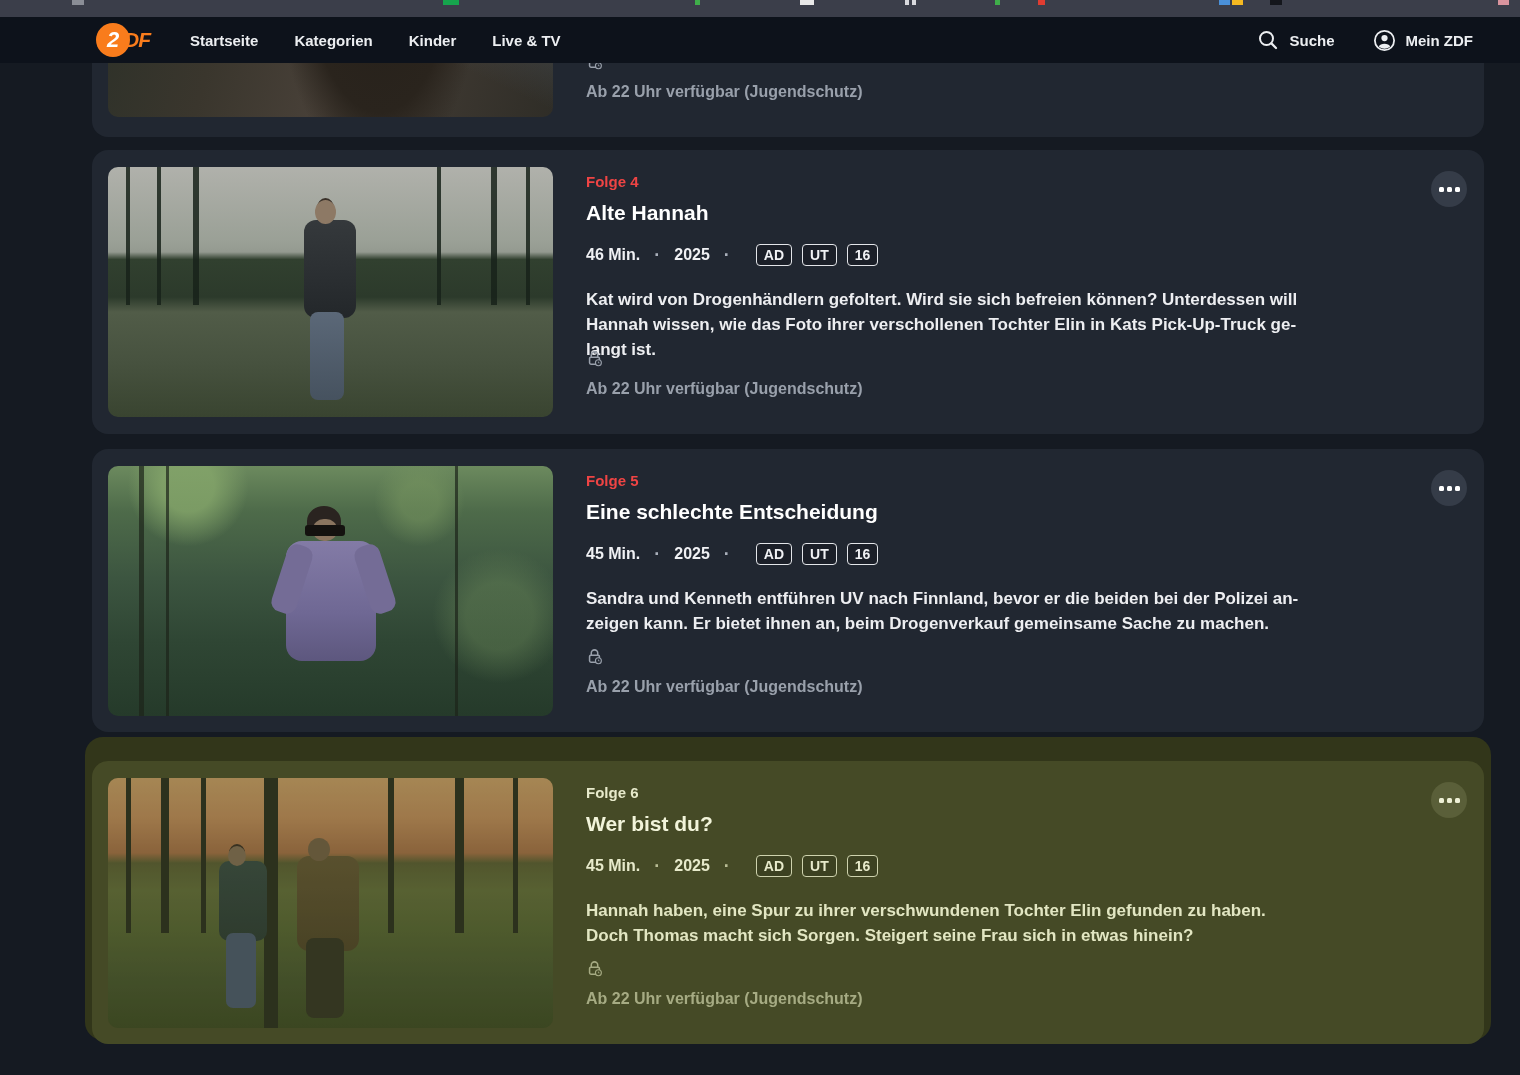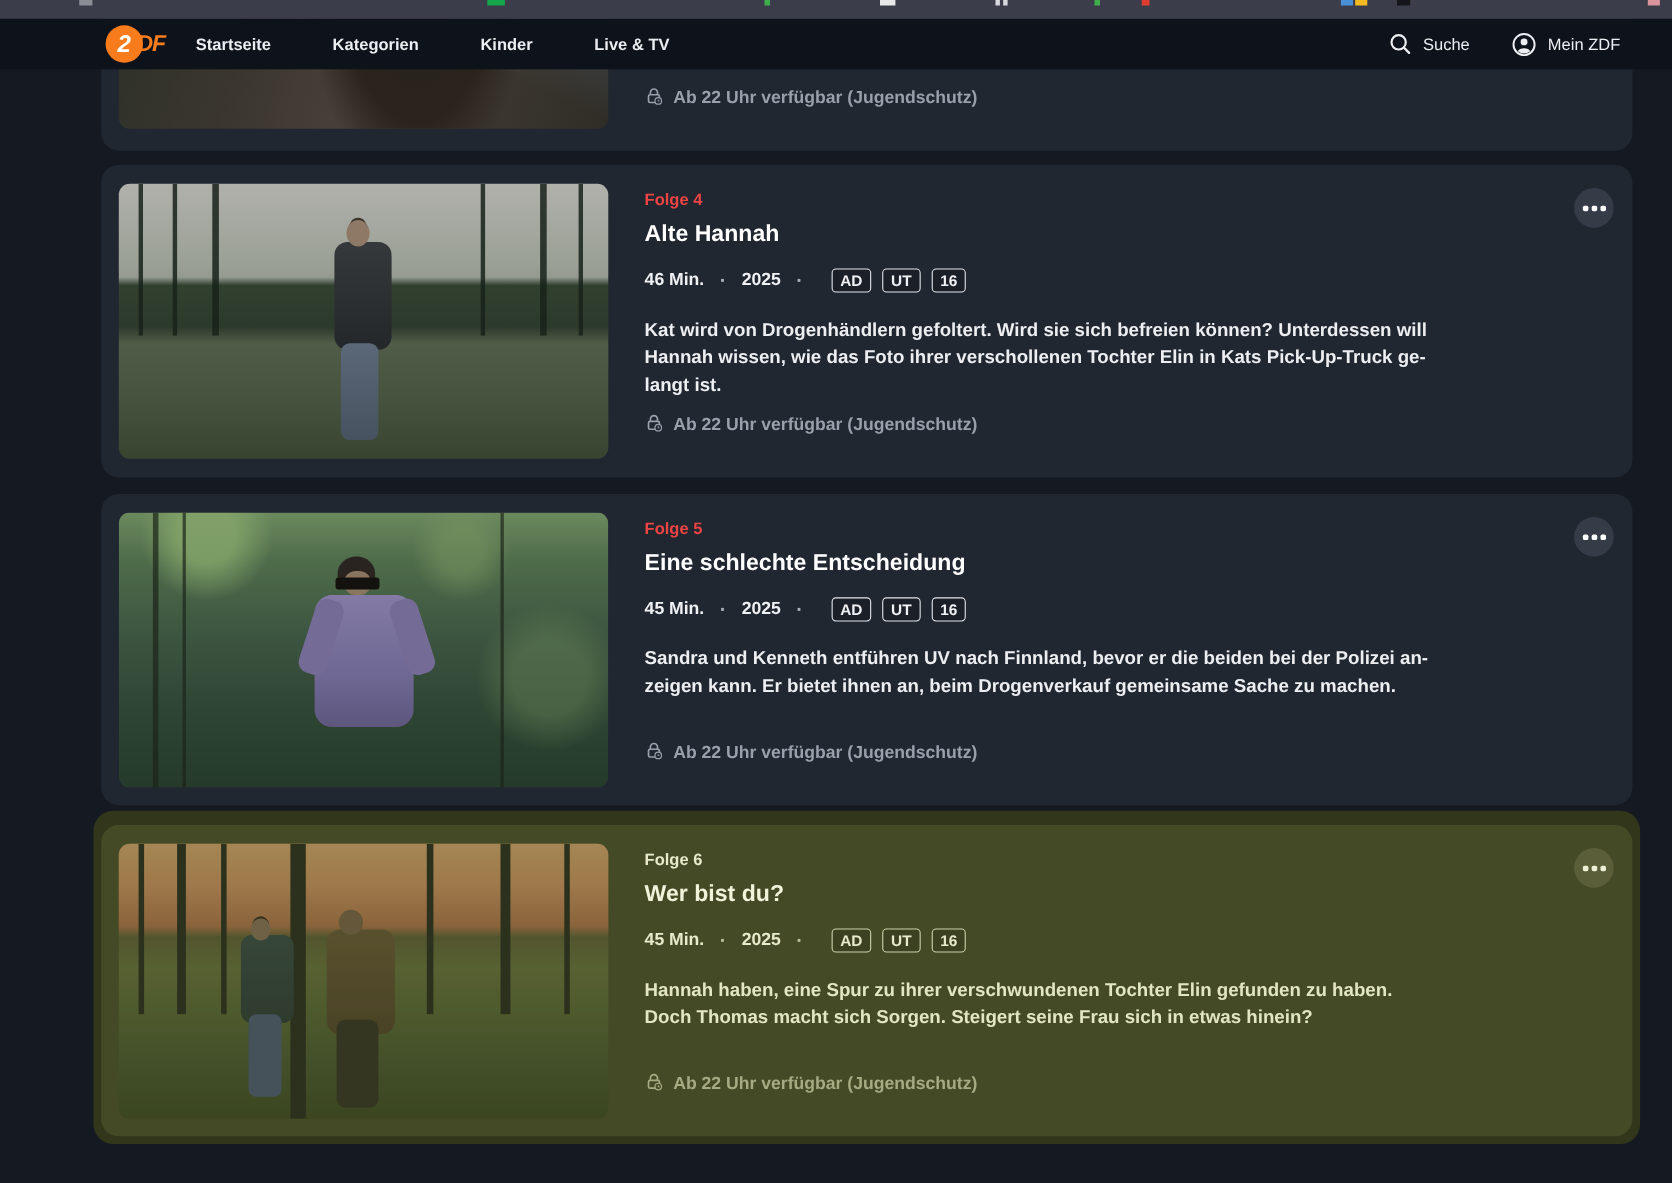--- a/index.html
+++ b/index.html
@@ -13,28 +13,28 @@
   
   .navbar { position:absolute; left:0; top:17px; width:1520px; height:46px;
             background:#0d121b; z-index:20; display:flex; align-items:center;
             padding:0 47px 0 96px; }
   .logo { display:flex; align-items:center; cursor:pointer; }
   .logo-circle { width:34px; height:34px; border-radius:50%; background:#f97c1c;
                  color:#fff; font-weight:800; font-size:22px; display:flex;
                  align-items:center; justify-content:center; font-style:italic; }
   .logo-df { color:#f97c1c; font-weight:800; font-size:21px; font-style:italic;
              margin-left:-6px; letter-spacing:-1px; }
-  .nav-links { display:flex; gap:56px; margin-left:28px; }
+  .nav-links { display:flex; gap:36px; margin-left:40px; }
   .nav-link { color:#eceef1; font-size:15px; font-weight:700; cursor:pointer; }
   .nav-spacer { flex:1; }
   .nav-right { display:flex; align-items:center; gap:10px; color:#eceef1; }
   .nav-right .group { display:flex; align-items:center; gap:10px; cursor:pointer; }
   .nav-right .group + .group { margin-left:28px; }
   .nav-right svg { display:block; }
-  .nav-right .label { font-size:15px; font-weight:400; }
+  .nav-right .label { font-size:15px; font-weight:700; }
 
   
   .page { position:absolute; left:0; top:63px; width:1520px; height:1012px; z-index:1; }
 
   .card { position:absolute; left:92px; width:1392px; background:#212731;
           border-radius:16px; cursor:pointer; }
   .thumb { position:absolute; left:16px; top:17px; width:445px; height:250px;
            border-radius:10px; overflow:hidden; }
   .thumb > div { position:absolute; }
   .info { position:absolute; left:494px; top:17px; right:24px; }
@@ -43,38 +43,38 @@
   .meta  { margin-top:16px; height:26px; display:flex; align-items:center; gap:14px;
            color:#f0f1f4; font-size:16px; font-weight:700; }
   .dot   { color:#aab0bb; font-size:18px; }
   .badge { border:1.5px solid #e3e5e9; border-radius:4px; padding:2px 7px;
            font-size:14px; font-weight:700; color:#f0f1f4; background:rgba(0,0,0,0.18); }
   .badge + .badge { margin-left:-2px; }
   .badges { display:flex; gap:12px;padding-left:12px; }
   .desc  { margin-top:19px; font-size:17px; line-height:25px; font-weight:700;
            color:#edeef1; white-space:nowrap; }
   .lock-row { position:absolute; left:494px; bottom:36px; display:flex;
-              align-items:center; gap:9px; color:#99a0ab; font-size:16px; font-weight:700; }
+              gap:9px; color:#99a0ab; font-size:16px; font-weight:700;flex-direction:column; }
   .lock-clock-fill { fill:#212731; }
   .more-btn { position:absolute; top:21px; right:17px; width:36px; height:36px;
               border-radius:50%; border:none; background:#353c48; cursor:pointer;
               display:flex; align-items:center; justify-content:center; gap:3px;
               color:#ffffff; }
   .more-btn span { width:5px; height:5px; border-radius:1.5px; background:currentColor; display:block; }
 
   
   .card-partial { top:-213px; height:287px; }
 
   .card-f4 { top:87px;  height:284px; }
   .card-f5 { top:386px; height:283px; }
 
   
   .highlight-wrap { position:absolute; left:85px; top:674px; width:1406px; height:303px;
                     background:#32361a; border-radius:18px; }
-  .card-highlight { position:absolute; left:7px; top:13px; width:1392px; height:283px;
+  .card-highlight { position:absolute; left:7px; top:24px; width:1392px; height:283px;
                     background:#454a26; }
   .card-highlight .folge, .card-highlight .meta { color:#e7eacb; }
   .card-highlight .title { color:#f2f4da; }
   .card-highlight .desc  { color:#e2e6c2; }
   .card-highlight .dot   { color:#b9bd95; }
   .card-highlight .badge { border-color:#ced2ad; color:#e7eacb; background:rgba(0,0,0,0.12); }
   .card-highlight .lock-row { color:#a6ab83; }
   .card-highlight .lock-clock-fill { fill:#454a26; }
   .card-highlight .more-btn { background:#5a5f39; color:#eef0d6; }
 

